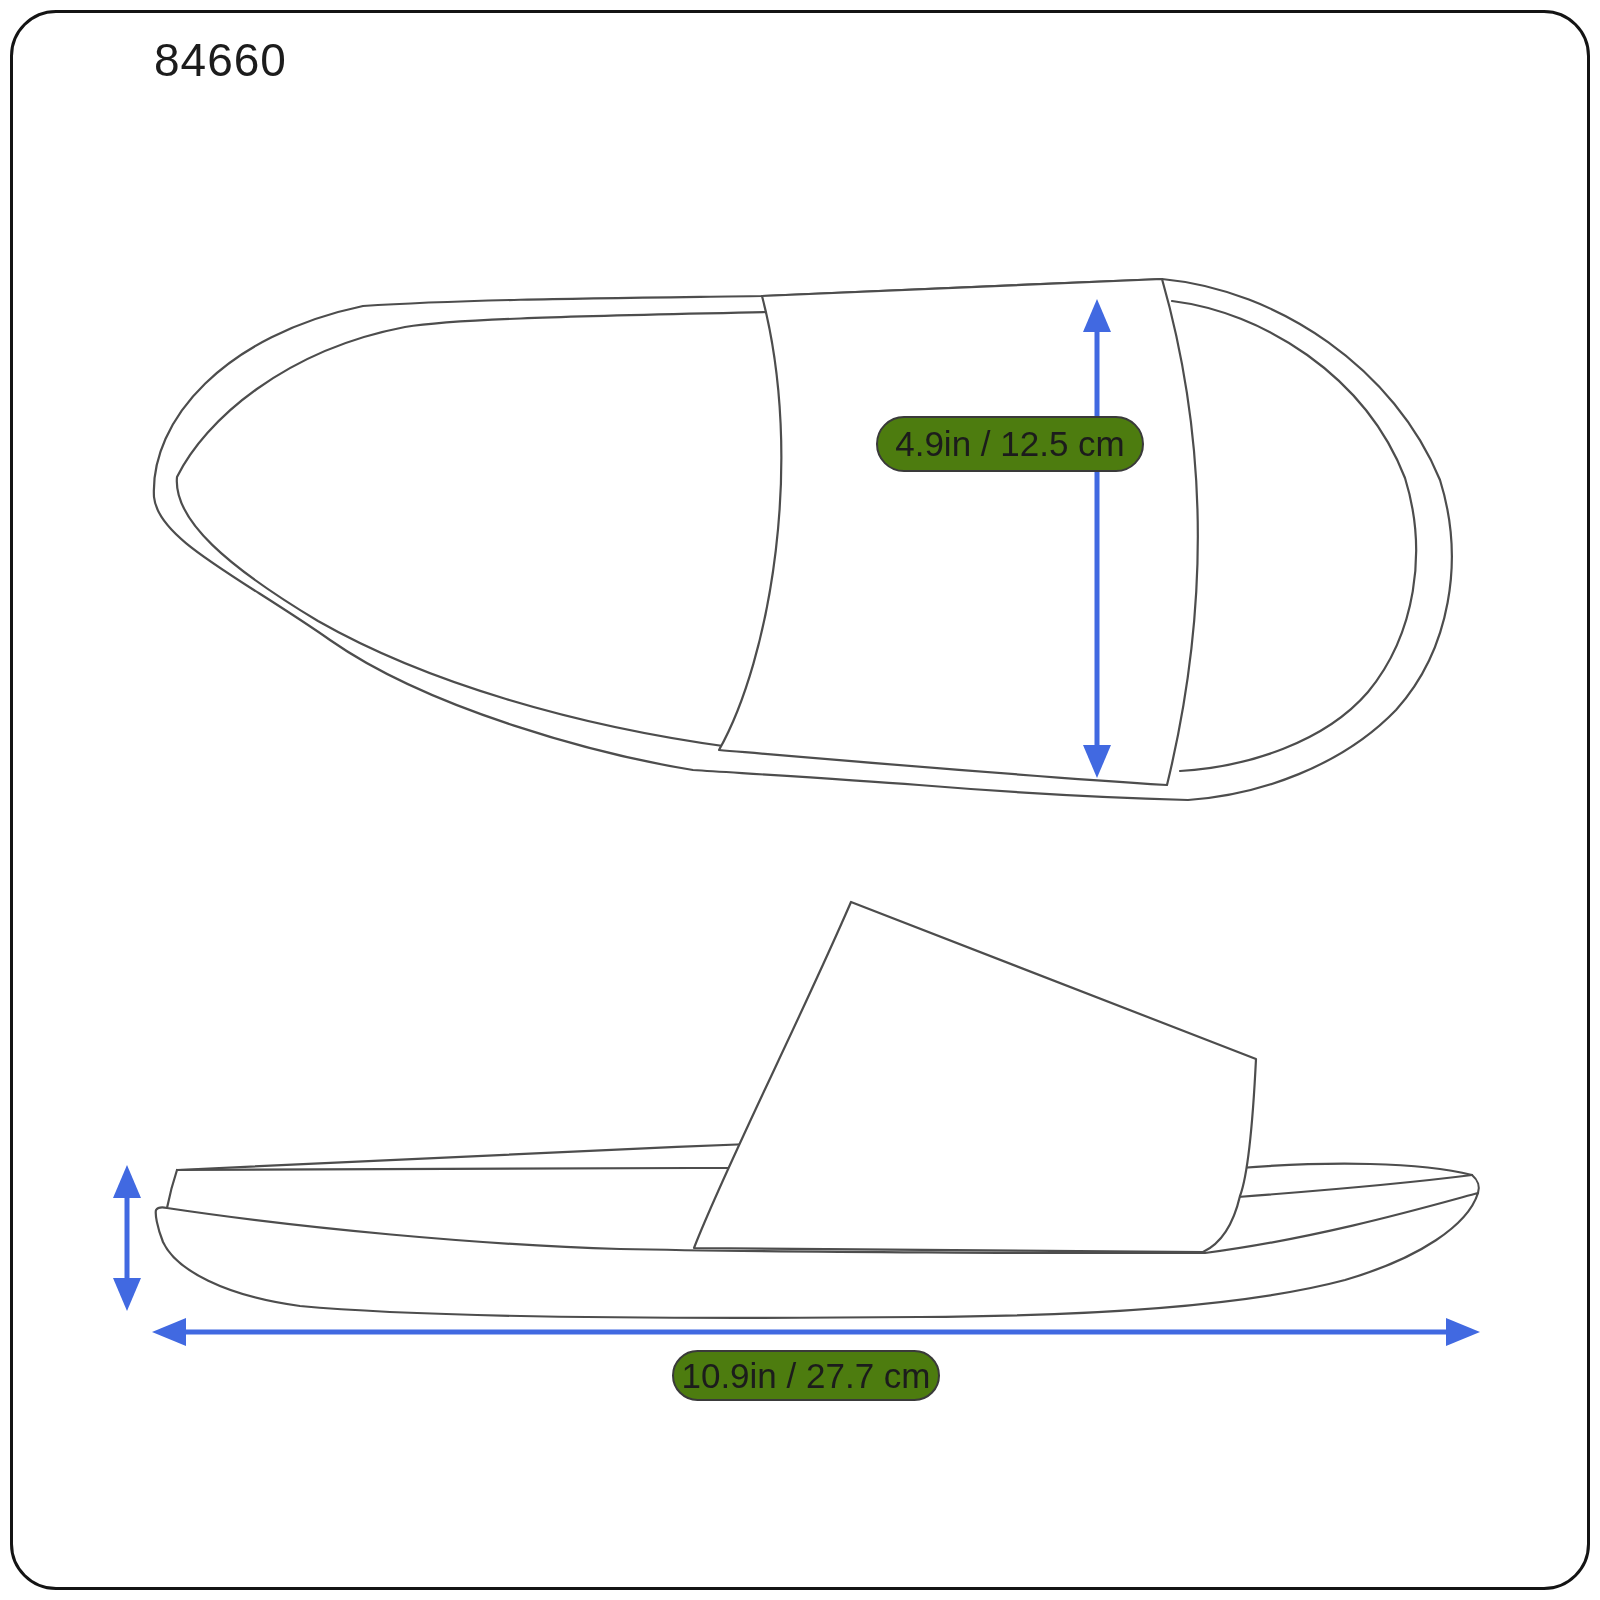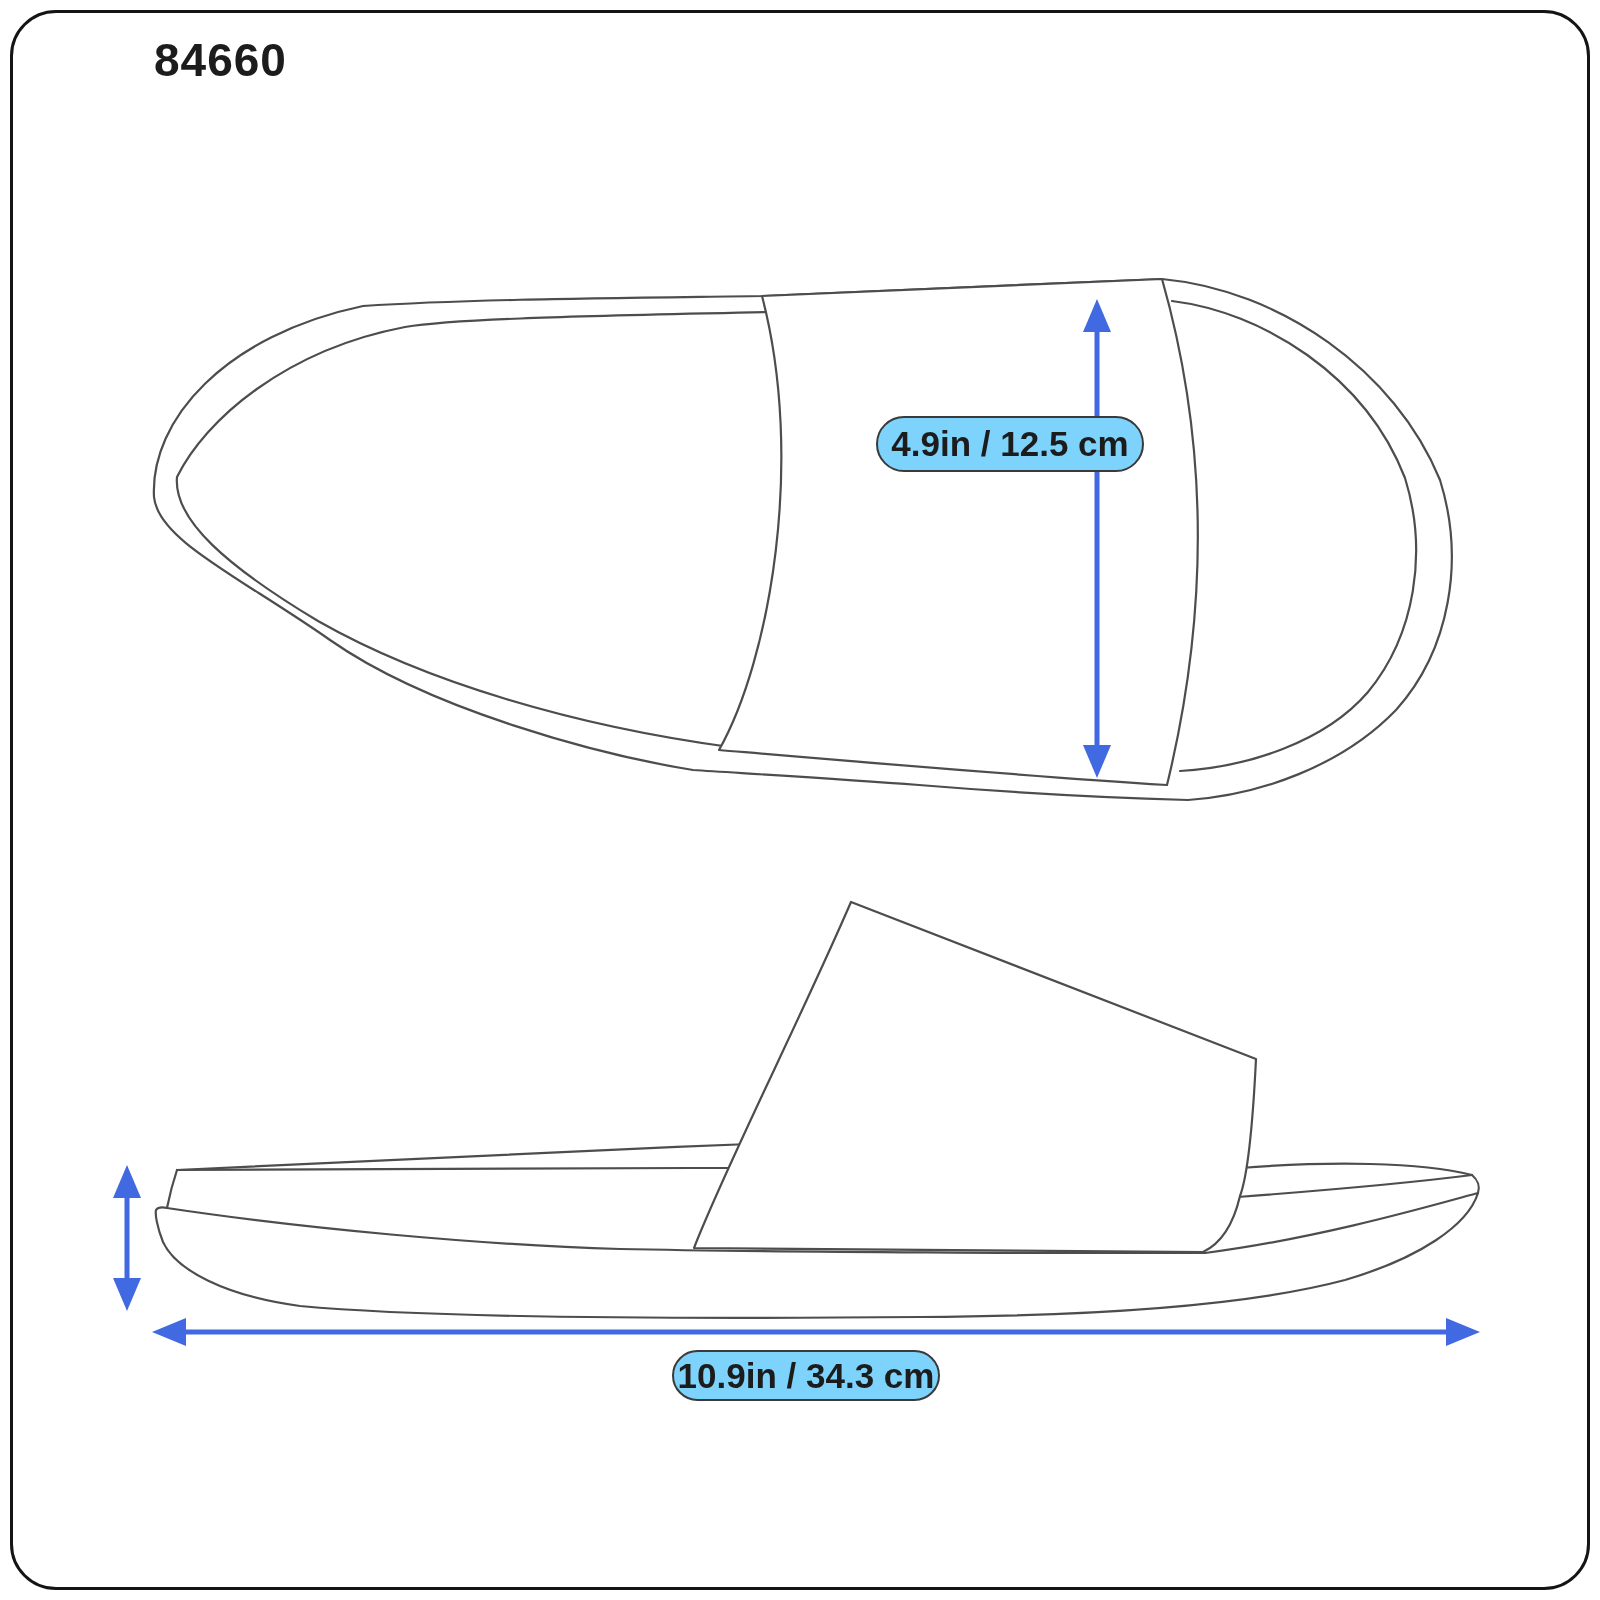--- a/index.html
+++ b/index.html
@@ -7,21 +7,20 @@
     padding: 0;
     background: #ffffff;
     font-family: "Liberation Sans", "DejaVu Sans", sans-serif;
   }
   #stage {
     position: relative;
     width: 1600px;
     height: 1600px;
     background: var(--background, #ffffff);
     overflow: hidden;
-    font-weight: bold;
   }
   .frame {
     position: absolute;
     left: 10px; top: 10px;
     width: 1580px; height: 1580px;
     box-sizing: border-box;
     border: 3px solid var(--frame, #141414);
     border-radius: 46px;
   }
   .product-code {
@@ -53,21 +52,21 @@
     stroke-width: 5;
     fill: none;
   }
   .dim-head {
     fill: var(--arrow, #4169E1);
     stroke: none;
   }
   .pill {
     position: absolute;
     box-sizing: border-box;
-    background: #7dd3fc;
+    background: #4d7c0f;
     border: 2.5px solid var(--pill_border, #3a3a3a);
     border-radius: 999px;
     display: flex;
     align-items: center;
     justify-content: center;
     font-size: 35px;
     white-space: nowrap;
     color: var(--text, #1c1c1c);
   }
   .pill-strap-width  { left: 876px; top: 416px;  width: 268px; height: 56px; }
@@ -162,15 +161,15 @@
     <g>
       <line class="dim-line" x1="185" y1="1332" x2="1447" y2="1332"></line>
       <polygon class="dim-head" points="152,1332 186,1318 186,1346"></polygon>
       <polygon class="dim-head" points="1480,1332 1446,1318 1446,1346"></polygon>
     </g>
   </svg>
 
   <div class="pill pill-strap-width">4.9in / 12.5 cm</div>
 
 
-  <div class="pill pill-length">10.9in / 34.3 cm</div>
+  <div class="pill pill-length">10.9in / 27.7 cm</div>
 
 </div>
 
 </body></html>

